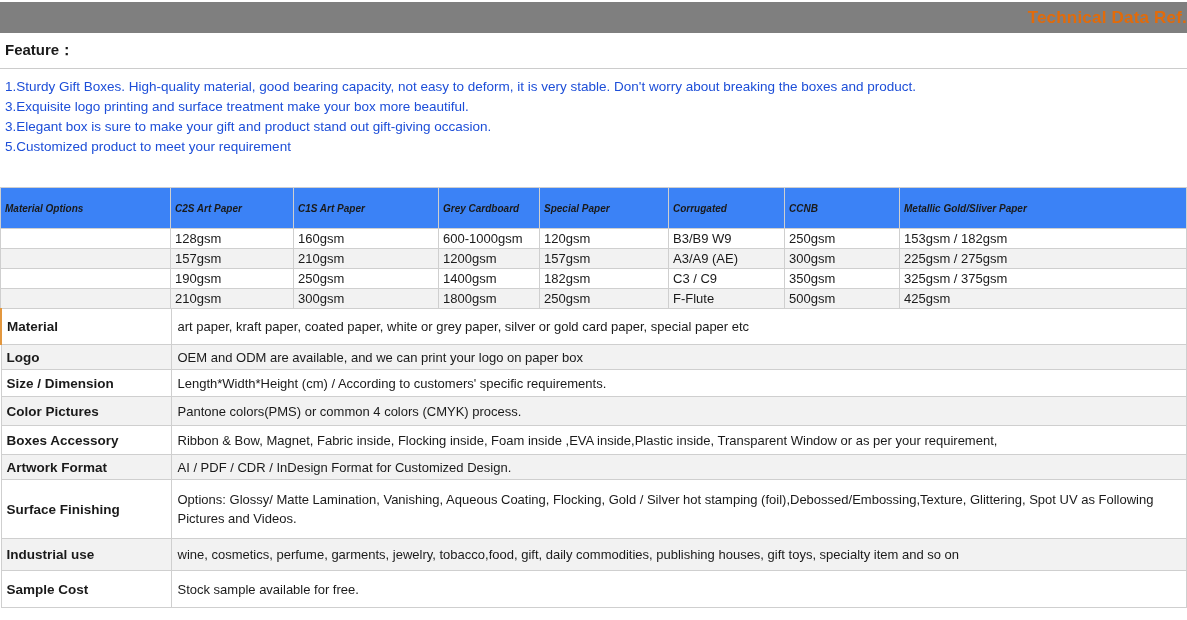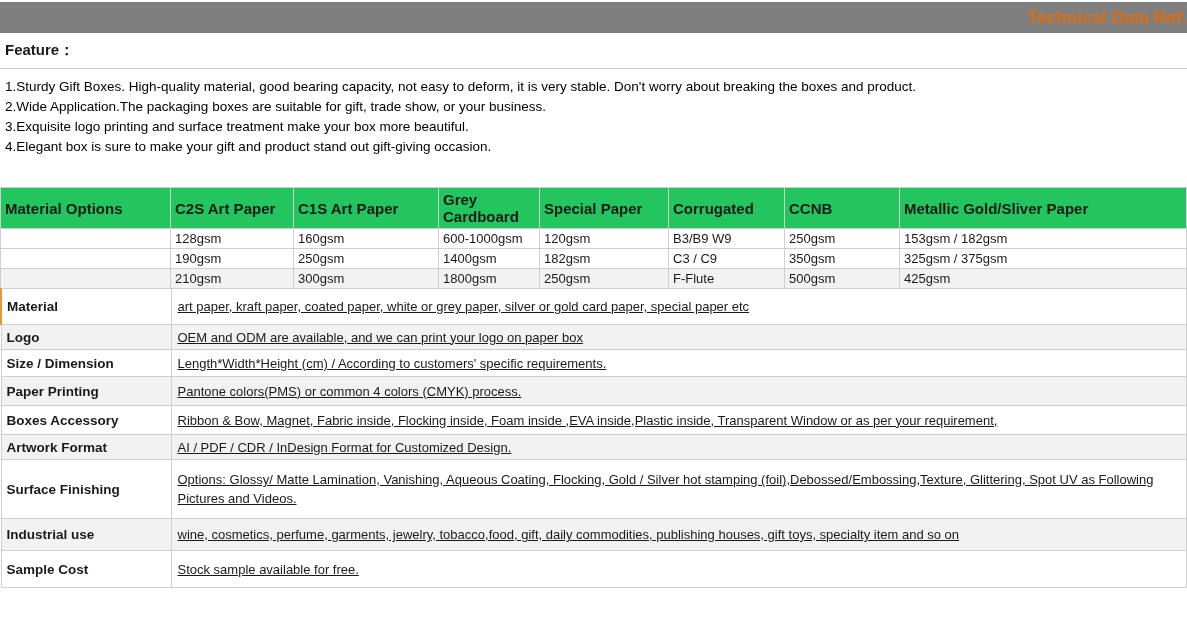--- a/index.html
+++ b/index.html
@@ -19,54 +19,54 @@
   .title-bar .title{
     color:var(--title-text); font-size:17px; font-weight:bold; letter-spacing:.2px;
   }
   .feature-head{
     height:36px; border-bottom:1px solid #cccccc;
     display:flex; align-items:center; padding:0 5px;
   }
   .feature-head span{font-size:15px; font-weight:bold;text-align:center;}
   .feature-list{padding:8px 5px 0 5px; height:109px;}
   .feature-list div{
-    font-size:13.5px; line-height:20px; color:#000000; white-space:nowrap;
+    font-size:13.5px; line-height:20px; color:#1d4ed8; white-space:nowrap;
   }
   table{
     width:1187px; border-collapse:collapse; table-layout:fixed;
   }
   table.materials{margin-top:9px;}
   table.specs{margin-top:-1px;padding-left:8px;}
   td,th{
     border:1px solid var(--border); font-size:13px; padding:1px 4px;
     vertical-align:middle; text-align:left; overflow:hidden;
   }
-  th{font-weight:bold; font-size:15px; background:#22c55e;}
+  th{font-weight:bold; font-size:10px; background:#3b82f6;font-style:italic;}
   tr.stripe td{background:var(--stripe);}
   td.label{font-weight:bold; font-size:13.5px; padding-left:5px;}
-  td.value{padding-left:6px;text-decoration:underline;}
+  td.value{padding-left:6px;}
   tr.accent-row td.label{border-left:2px solid var(--accent);}
   .materials td{white-space:nowrap;margin-left:37px;}
 </style>
 </head>
 <body>
 
 <div class="title-bar">
   <span class="title">Technical Data Ref.</span>
 </div>
 
 <div class="feature-head">
   <span>Feature：</span>
 </div>
 
 <div class="feature-list">
   <div>1.Sturdy Gift Boxes. High-quality material, good bearing capacity, not easy to deform, it is very stable. Don't worry about breaking the boxes and product.</div>
-  <div>2.Wide Application.The packaging boxes are suitable for gift, trade show, or your business.</div>
   <div>3.Exquisite logo printing and surface treatment make your box more beautiful.</div>
-  <div>4.Elegant box is sure to make your gift and product stand out gift-giving occasion.</div>
+  <div>3.Elegant box is sure to make your gift and product stand out gift-giving occasion.</div>
+  <div>5.Customized product to meet your requirement</div>
 </div>
 
 <table class="materials">
   <colgroup>
     <col style="width:170px">
       <col style="width:123px">
       <col style="width:145px">
       <col style="width:101px">
     <col style="width:129px">
       <col style="width:116px">
@@ -86,20 +86,30 @@
   </tr>
   <tr style="height:20px">
     <td></td>
     <td>128gsm</td>
     <td>160gsm</td>
     <td>600-1000gsm</td>
     <td>120gsm</td>
     <td>B3/B9 W9</td>
     <td>250gsm</td>
     <td>153gsm / 182gsm</td>
+  </tr>
+  <tr class="stripe" style="height:20px">
+    <td></td>
+    <td>157gsm</td>
+    <td>210gsm</td>
+    <td>1200gsm</td>
+    <td>157gsm</td>
+    <td>A3/A9 (AE)</td>
+    <td>300gsm</td>
+    <td>225gsm / 275gsm</td>
   </tr>
   <tr style="height:20px">
     <td></td>
     <td>190gsm</td>
     <td>250gsm</td>
     <td>1400gsm</td>
     <td>182gsm</td>
     <td>C3 / C9</td>
     <td>350gsm</td>
     <td>325gsm / 375gsm</td>
@@ -129,21 +139,21 @@
   </tr>
   <tr class="stripe" style="height:25px">
     <td class="label">Logo</td>
     <td class="value">OEM and ODM are available, and we can print your logo on paper box</td>
   </tr>
   <tr style="height:27px">
     <td class="label">Size / Dimension</td>
     <td class="value">Length*Width*Height (cm) / According to customers' specific requirements.</td>
   </tr>
   <tr class="stripe" style="height:29px">
-    <td class="label">Paper Printing</td>
+    <td class="label">Color Pictures</td>
     <td class="value">Pantone colors(PMS) or common 4 colors (CMYK) process.</td>
   </tr>
   <tr style="height:29px">
     <td class="label">Boxes Accessory</td>
     <td class="value">Ribbon &amp; Bow, Magnet, Fabric inside, Flocking inside, Foam inside ,EVA inside,Plastic inside, Transparent Window or as per your requirement,</td>
   </tr>
   <tr class="stripe" style="height:25px">
     <td class="label">Artwork Format</td>
     <td class="value">AI / PDF / CDR / InDesign Format for Customized Design.</td>
   </tr>

